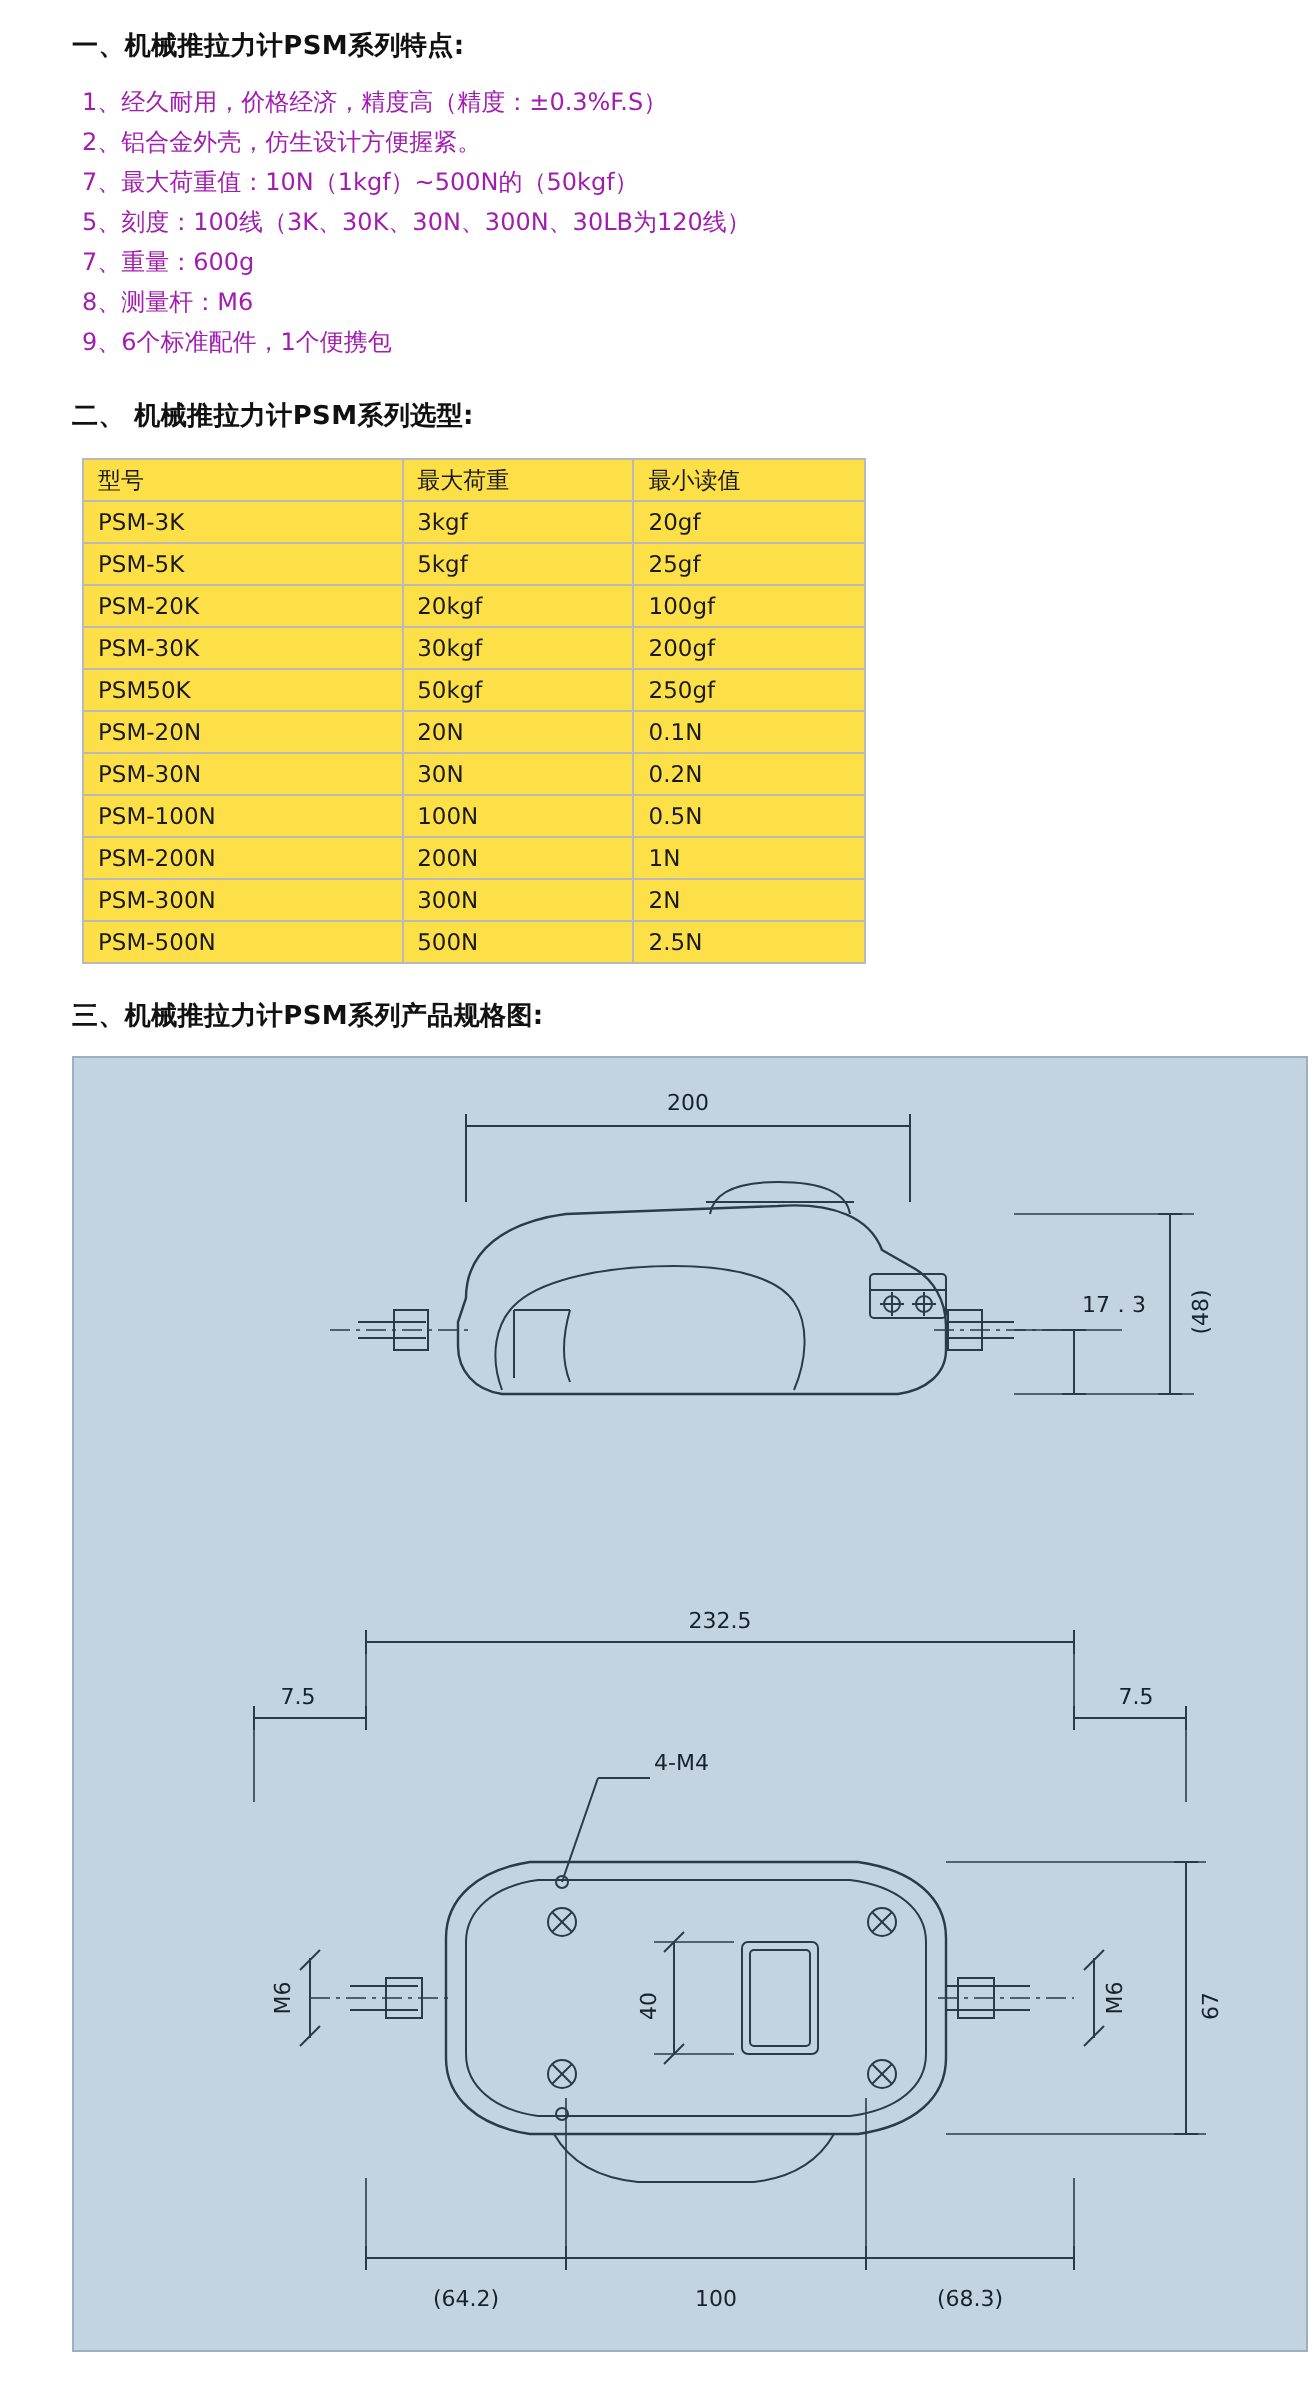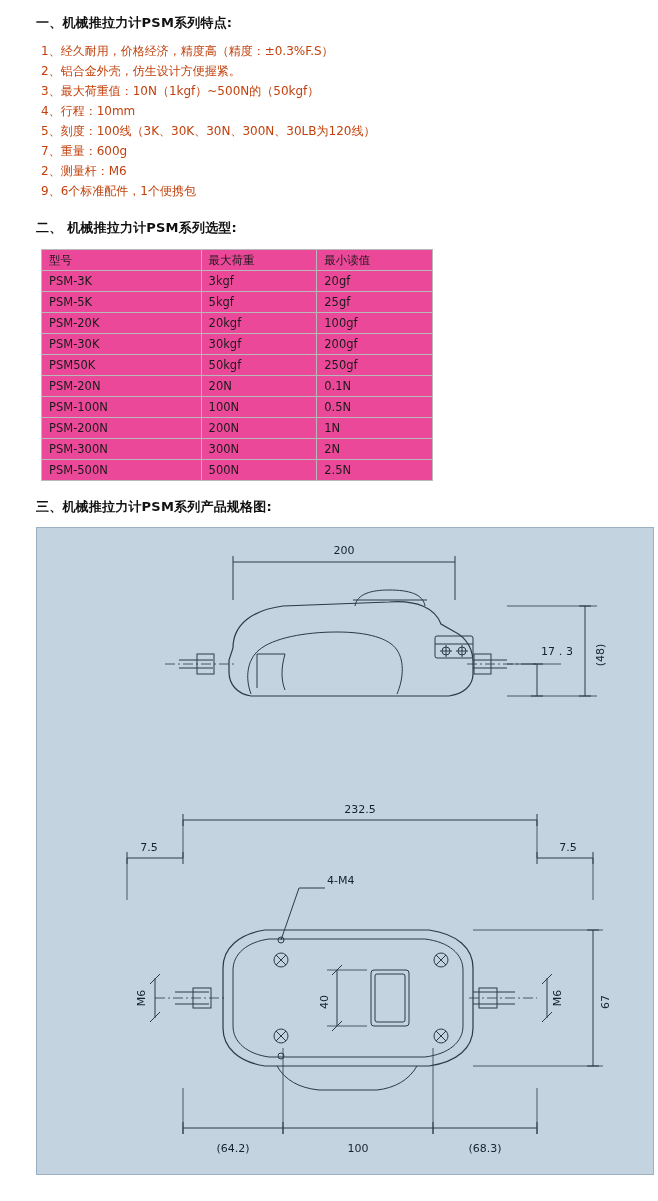--- a/index.html
+++ b/index.html
@@ -40,29 +40,29 @@
   }
   .feature-list {
     margin: 0;
     padding: 0;
     list-style: none;
   }
   .feature-list li {
     font-size: 12px;
     line-height: 17px;
     margin: 0 0 3px 0;
-    color: #c2410c;
+    color: #a21caf;
     padding-left: 5px;
   }
   
   table.spec {
     border-collapse: collapse;
     margin-left: 5px;
     width: 392px;
-    background: #ec4899;
+    background: #fde047;
   }
   table.spec th, table.spec td {
     border: 1px solid #b9b9b9;
     font-size: 11.5px;
     font-weight: normal;
     text-align: left;
     padding: 3px 6px 3px 7px;
     height: 20px;
     line-height: 14px;
     color: #1a1a1a;
@@ -94,25 +94,24 @@
 </head>
 <body>
 
 <div class="page">
 
   <h2 class="section-heading">一、机械推拉力计PSM系列特点:</h2>
 
   <ul class="feature-list">
     <li>1、经久耐用，价格经济，精度高（精度：±0.3%F.S）</li>
     <li>2、铝合金外壳，仿生设计方便握紧。</li>
-    <li>3、最大荷重值：10N（1kgf）~500N的（50kgf）</li>
-    <li>4、行程：10mm</li>
+    <li>7、最大荷重值：10N（1kgf）~500N的（50kgf）</li>
     <li>5、刻度：100线（3K、30K、30N、300N、30LB为120线）</li>
     <li>7、重量：600g</li>
-    <li>2、测量杆：M6</li>
+    <li>8、测量杆：M6</li>
     <li>9、6个标准配件，1个便携包</li>
   </ul>
 
   <h2 class="section-heading two">二、 机械推拉力计PSM系列选型:</h2>
 
   <table class="spec">
     <colgroup>
         <col class="c1">
         <col class="c2">
         <col class="c3">
@@ -147,20 +146,25 @@
       </tr>
       <tr>
         <td>PSM50K</td>
         <td>50kgf</td>
         <td>250gf</td>
       </tr>
       <tr>
         <td>PSM-20N</td>
         <td>20N</td>
         <td>0.1N</td>
+      </tr>
+      <tr>
+        <td>PSM-30N</td>
+        <td>30N</td>
+        <td>0.2N</td>
       </tr>
       <tr>
         <td>PSM-100N</td>
         <td>100N</td>
         <td>0.5N</td>
       </tr>
       <tr>
         <td>PSM-200N</td>
         <td>200N</td>
         <td>1N</td>

